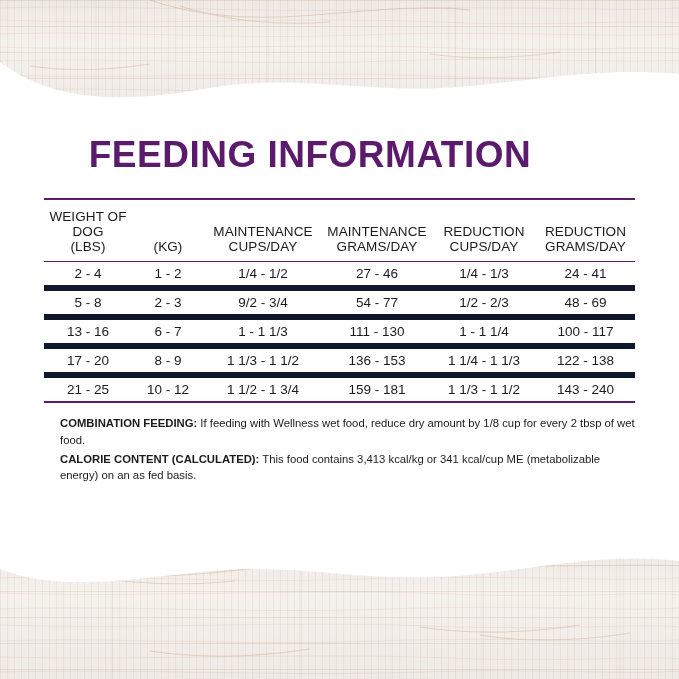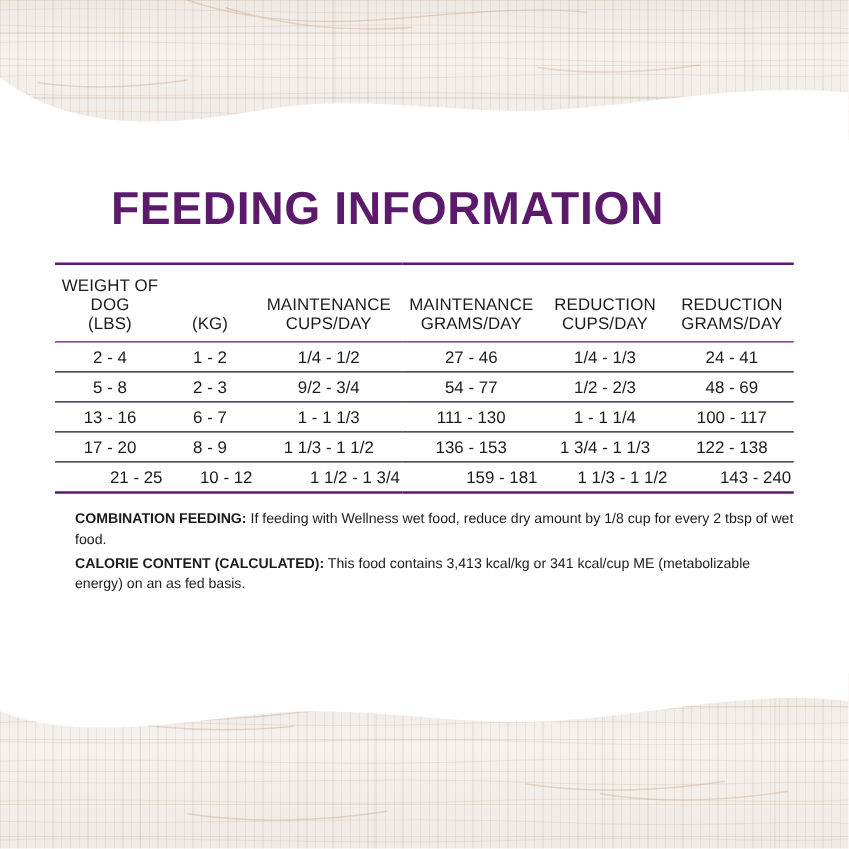--- a/index.html
+++ b/index.html
@@ -54,21 +54,21 @@
     position: absolute;
     left: 0;
     width: 679px;
     height: 100%;
   }
 
   
   .content {
     position: absolute;
     left: 0;
-    top: 124px;
+    top: 112px;
     width: 620px;
   }
 
   .page-title {
     text-align: center;
     color: #5b1a6b;
     font-size: 37px;
     font-weight: bold;
     letter-spacing: 0.5px;
     margin: 22px 0 0 0;
@@ -97,26 +97,25 @@
   }
   table.feeding thead tr.head-row th {
     border-top: 2.5px solid #5b1a6b;
     border-bottom: 1px solid #5b1a6b;
     padding-top: 9px;
     padding-bottom: 7px;
   }
   table.feeding tbody td {
     text-align: center;
     padding: 4px 2px;
-    border-bottom: 1px solid #0f172a;
+    border-bottom: 6px solid #0f172a;
     font-size: 13.5px;
   }
   table.feeding tbody tr:last-child td {
     border-bottom: 2.5px solid #5b1a6b;
-    text-align: right;
   }
 
   col.c-wlbs { width: 88px; }
   col.c-wkg  { width: 72px; }
   col.c-mc   { width: 118px; }
   col.c-mg   { width: 110px; }
   col.c-rc   { width: 104px; }
   col.c-rg   { width: 99px; }
 
   .notes {
@@ -231,21 +230,21 @@
           <td>1 - 1 1/3</td>
           <td>111 - 130</td>
           <td>1 - 1 1/4</td>
           <td>100 - 117</td>
         </tr>
         <tr>
           <td>17 - 20</td>
           <td>8 - 9</td>
           <td>1 1/3 - 1 1/2</td>
           <td>136 - 153</td>
-          <td>1 3/4 - 1 1/3</td>
+          <td>1 1/4 - 1 1/3</td>
           <td>122 - 138</td>
         </tr>
         <tr>
           <td>21 - 25</td>
           <td>10 - 12</td>
           <td>1 1/2 - 1 3/4</td>
           <td>159 - 181</td>
           <td>1 1/3 - 1 1/2</td>
           <td>143 - 240</td>
         </tr>

